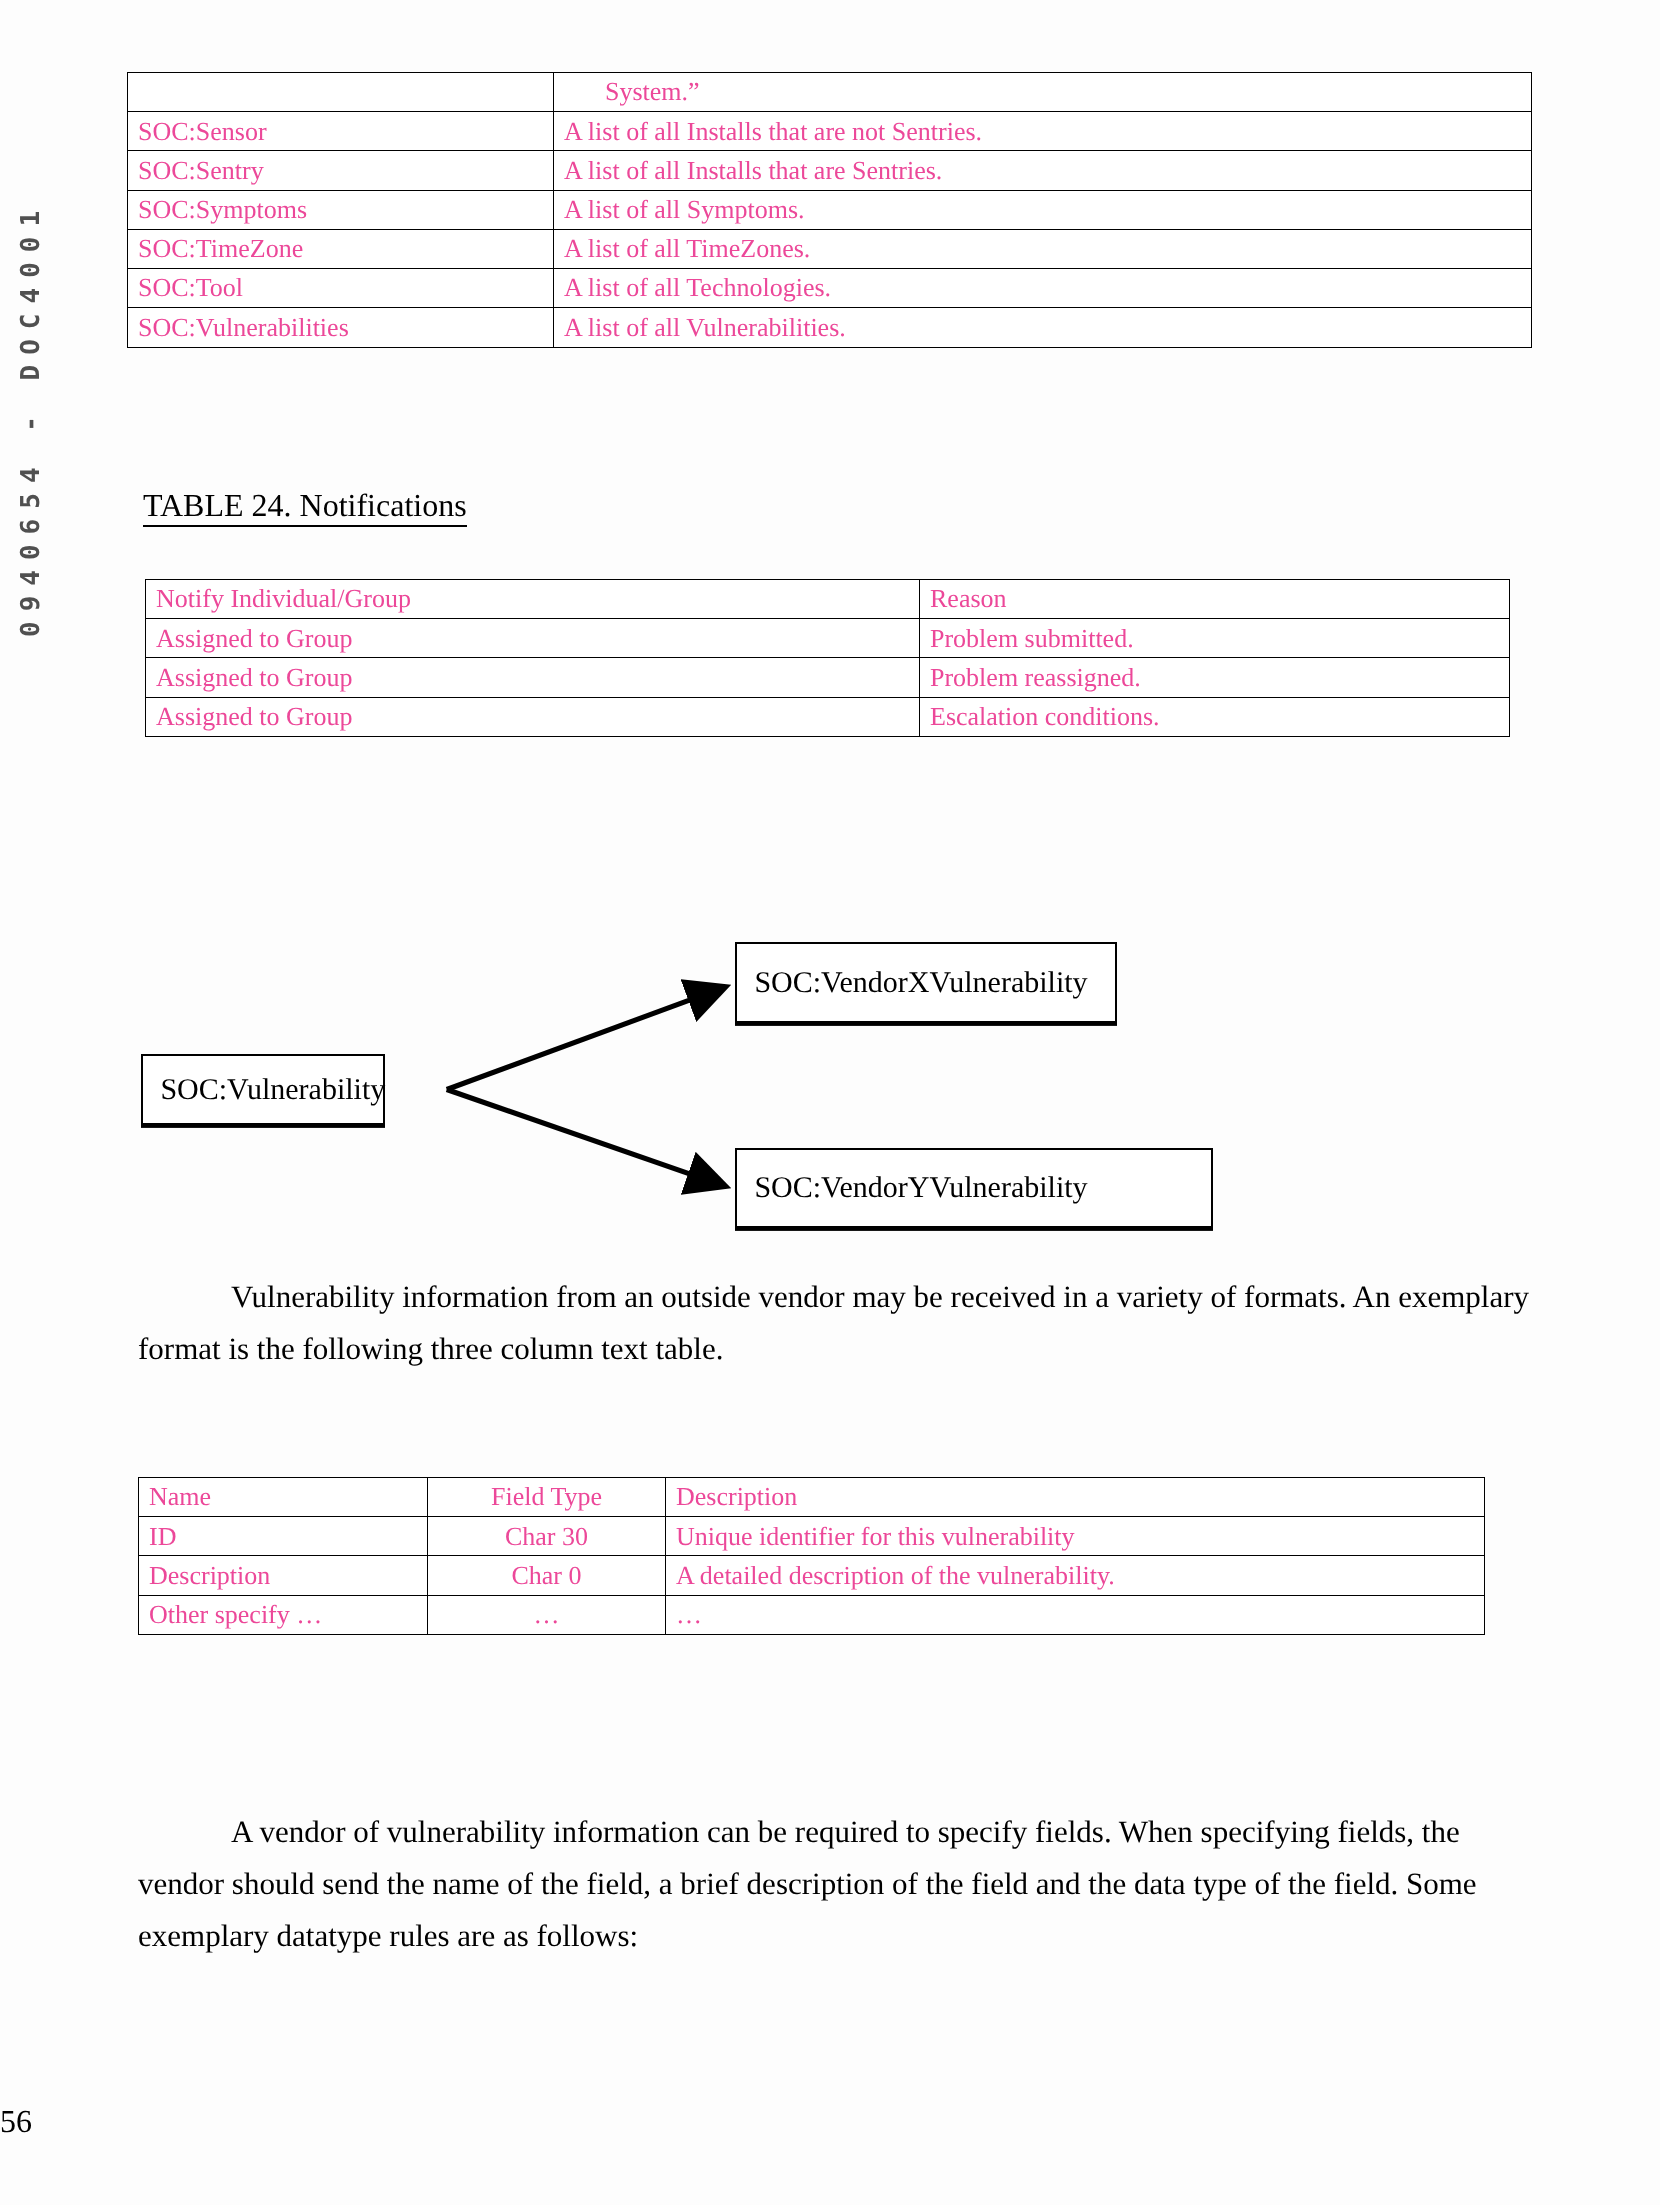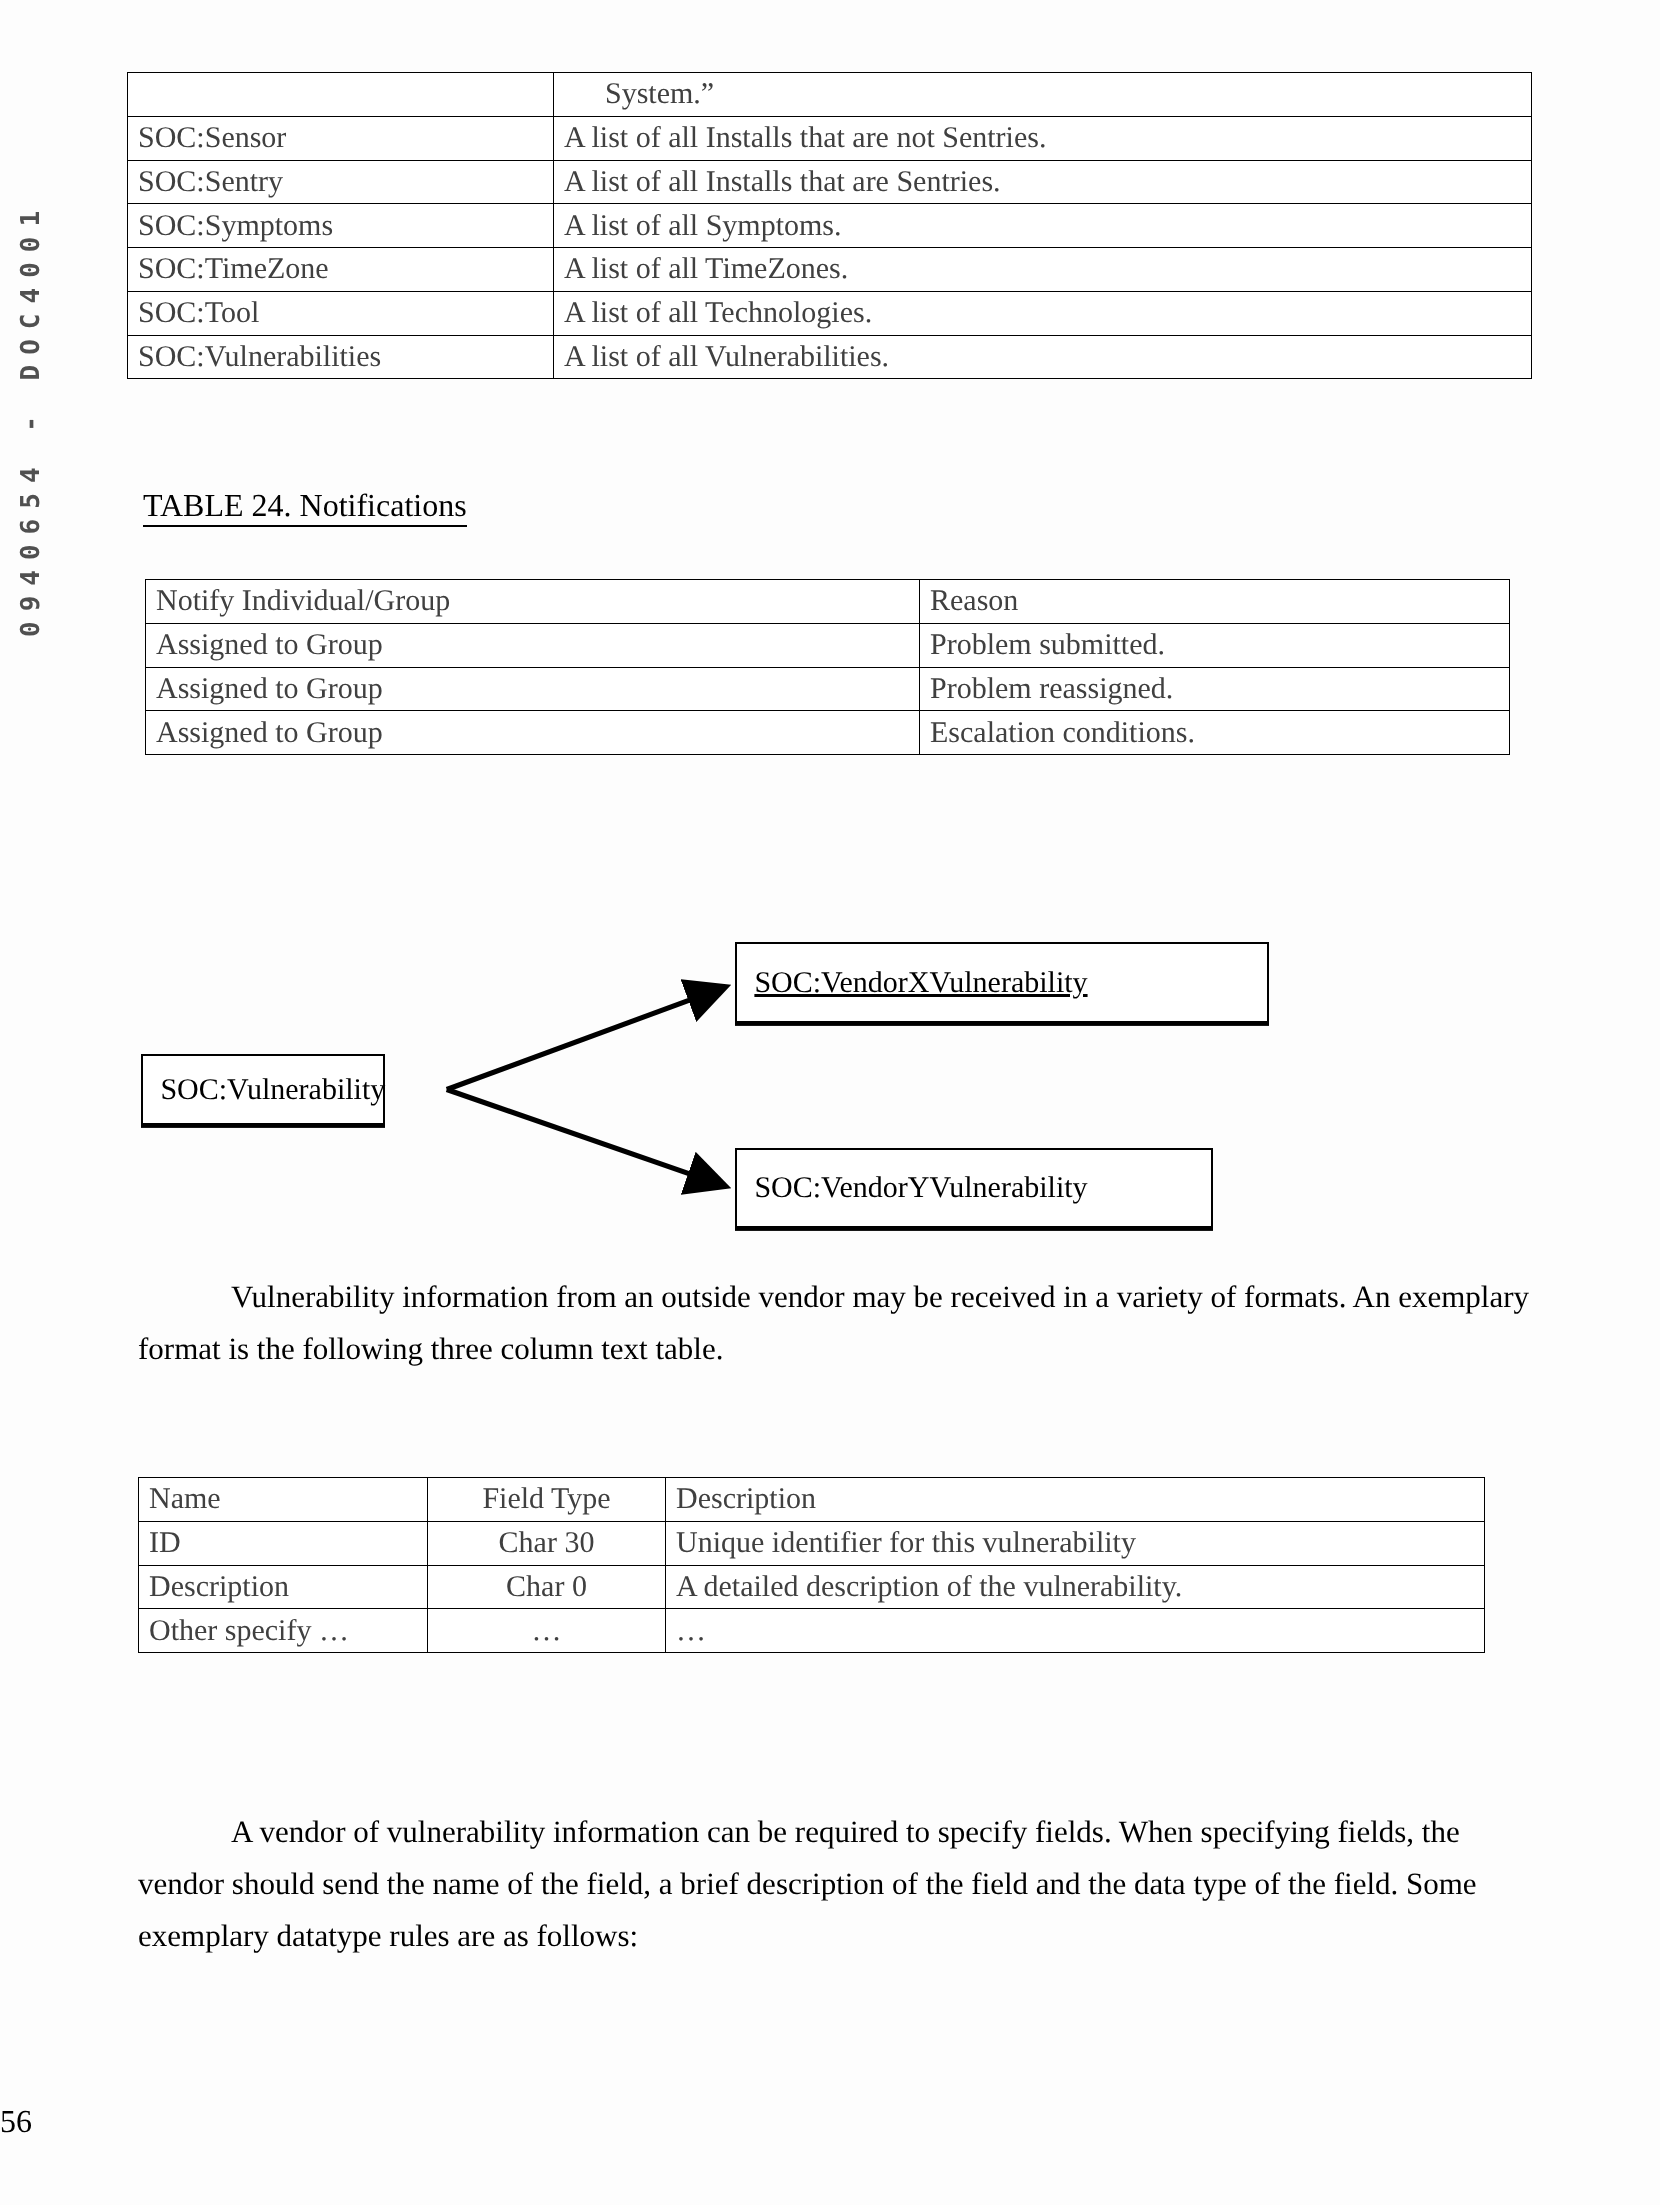--- a/index.html
+++ b/index.html
@@ -48,26 +48,26 @@
 
   
   table.doc {
     border-collapse: collapse;
     position: absolute;
     table-layout: fixed;
   }
   table.doc td, table.doc th {
     border: 1.4px solid #000;
     padding: 4.3px 10px;
-    font-size: 30px;
+    font-size: 26px;
     line-height: 1.14;
     font-weight: normal;
     text-align: left;
     vertical-align: top;
-    color: #404040;
+    color: #ec4899;
     background: #fff;
   }
   table.doc th {
     font-weight: normal;
   }
 
   
   .hdr-shade {
     position: relative;
     background-color: #b9b9b9;
@@ -116,21 +116,21 @@
     border: 2.2px solid #000;
     background: #fff;
     display: flex;
     align-items: center;
     font-size: 30px;
     padding-left: 17.4px;
     box-sizing: border-box;
     box-shadow: 0 2.9px 0 #000;
   }
   #box-vulnerability   { left: 18px;  top: 145px; width: 244px; height: 71px; }
-  #box-vendorx         { left: 612px; top: 33px;  width: 534px; height: 81px; text-decoration: underline; }
+  #box-vendorx         { left: 612px; top: 33px;  width: 382px; height: 81px; }
   #box-vendory         { left: 612px; top: 239px; width: 478px; height: 80px; }
   #diagram svg { position: absolute; left: 0; top: 0; overflow: visible; }
 
   
   .para {
     position: absolute;
     font-size: 31px;
     line-height: 52px;
     width: 1397px;
     left: 138px;

